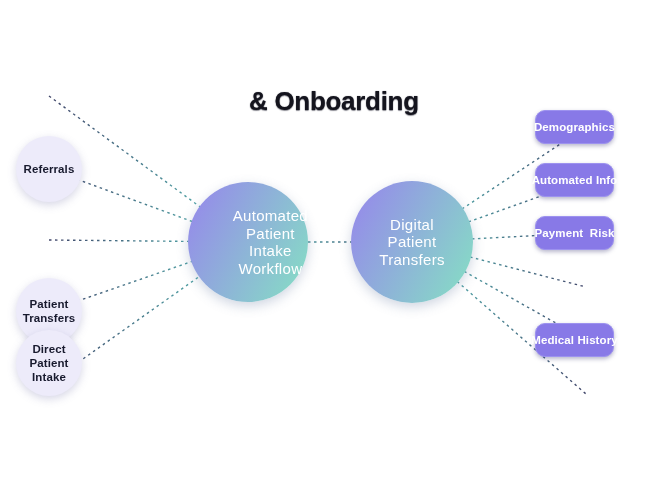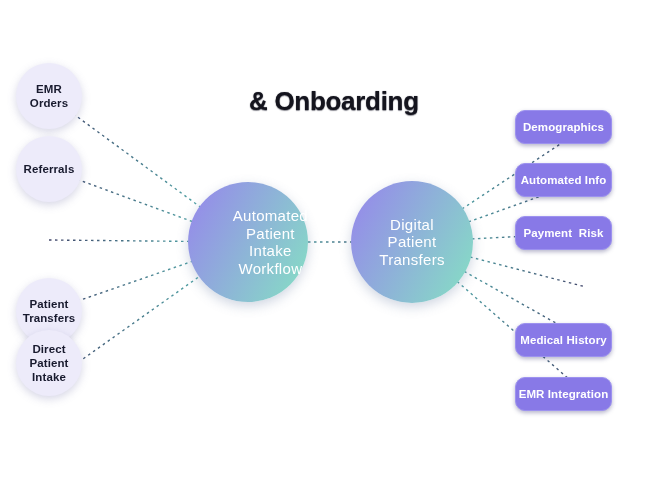--- a/index.html
+++ b/index.html
@@ -54,21 +54,21 @@
     z-index:2;
   }
   .hub .lbl{
     white-space:pre-line;font-size:15px;line-height:17.5px;font-weight:500;
     color:var(--hub-text);letter-spacing:0.3px;
   }
   .hub-left{left:188px;top:182px;width:120px;height:120px;justify-content:flex-end;}
   .hub-right{left:351px;top:181px;width:122px;height:122px;}
 
   .output{
-    position:absolute;left:515px;width:97px;height:34px;border-radius:10px;
+    position:absolute;left:535px;width:79px;height:34px;border-radius:10px;
     background:var(--output-fill);
     border:1px solid var(--output-border);
     box-sizing:border-box;
     box-shadow:0 2px 4px rgba(50,45,110,.35);
     display:flex;align-items:center;justify-content:center;text-align:center;
     z-index:2;cursor:pointer;
   }
   .output .lbl{
     white-space:pre;font-size:11.5px;font-weight:700;color:var(--output-text);
     letter-spacing:0.1px;
@@ -141,24 +141,20 @@
     <line x1="412" y1="242" x2="586" y2="233" stroke="url(#gr3)"></line>
     <line x1="412" y1="242" x2="586" y2="287" stroke="url(#gr4)"></line>
     <line x1="412" y1="242" x2="586" y2="340" stroke="url(#gr5)"></line>
     <line x1="412" y1="242" x2="586" y2="394" stroke="url(#gr6)"></line>
   </svg>
 
   <div class="title">
     <div>&amp; Onboarding</div>
   </div>
 
-  <div class="source" style="top:63px">
-    <span class="lbl">EMR
-Orders</span>
-  </div>
   <div class="source" style="top:136px">
     <span class="lbl">Referrals</span>
   </div>
   <div class="source" style="top:278px">
     <span class="lbl">Patient
 Transfers</span>
   </div>
   <div class="source" style="top:330px">
     <span class="lbl">Direct
 Patient
@@ -182,17 +178,14 @@
   </div>
   <div class="output" style="top:163px">
     <span class="lbl">Automated Info</span>
   </div>
   <div class="output" style="top:216px">
     <span class="lbl">Payment  Risk</span>
   </div>
   <div class="output" style="top:323px">
     <span class="lbl">Medical History</span>
   </div>
-  <div class="output" style="top:377px">
-    <span class="lbl">EMR Integration</span>
-  </div>
 
 </div>
 
 </body></html>

